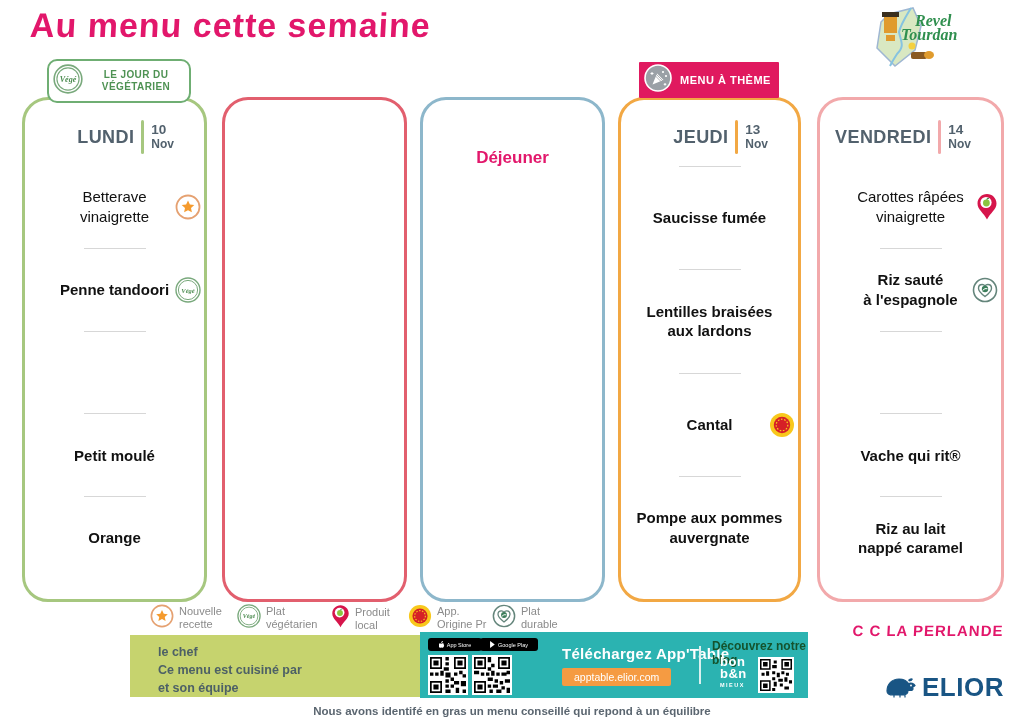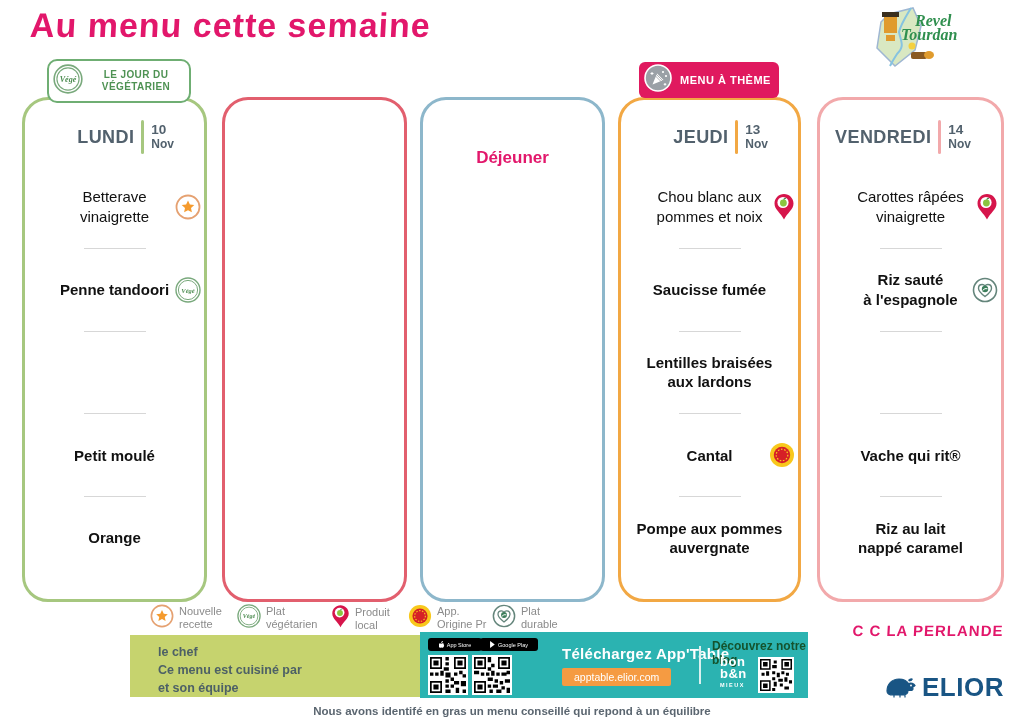--- a/index.html
+++ b/index.html
@@ -15,21 +15,21 @@
     color:#e2176b;transform:skewX(-3deg);
   }
 
   
   .vege-badge{
     left:47px;top:59px;width:140px;height:40px;background:#fff;
     border:2px solid #6fae73;border-radius:10px;display:flex;align-items:center;z-index:3;
   }
   .vege-badge .txt{flex:1;text-align:center;color:#4e9253;font-weight:bold;font-size:10px;line-height:1.25;letter-spacing:.4px;}
   .theme-badge{
-    left:639px;top:62px;width:140px;height:36px;background:#e0195f;border-radius:6px;
+    left:639px;top:62px;width:140px;height:36px;background:#e0195f;border-radius:1px;
     display:flex;align-items:center;z-index:3;
   }
   .theme-badge .txt{flex:1;text-align:center;color:#fff;font-weight:bold;font-size:11px;letter-spacing:.5px;}
 
   
   .col{
     position:absolute;top:97px;height:505px;background:#fff;border:3px solid;border-radius:26px;
     box-sizing:border-box;display:flex;flex-direction:column;
   }
   .col-header{
@@ -187,32 +187,20 @@
 <div class="col" style="left:618px;width:183px;border-color:#f2a844;">
   <div class="col-header">
     <span class="day">JEUDI</span>
     <span class="bar" style="background:#f2a844;"></span>
     <span class="date">
       <span class="num">13</span>
       <span class="mon">Nov</span>
     </span>
   </div>
   <div class="slots">
-    <div class="slot">
-      <span class="item">Chou blanc aux
-pommes et noix</span>
-      <span class="slot-icon">
-        <svg width="22" height="28" viewBox="0 0 22 28">
-          <path d="M11 1C5.7 1 1.5 5.2 1.5 10.4c0 6.2 6.3 9.3 9.5 16.1 3.2-6.8 9.5-9.9 9.5-16.1C20.5 5.2 16.3 1 11 1z" fill="#d6154b"></path>
-          <circle cx="10" cy="9.5" r="5.6" fill="#fff"></circle>
-          <circle cx="10.4" cy="10" r="3.4" fill="#8bc53f"></circle>
-          <path d="M10.6 6.6q1.2-1.5 2.4-1.1" stroke="#4e8d52" stroke-width="1.1" fill="none"></path>
-        </svg>
-      </span>
-    </div>
     <div class="divider"></div>
     <div class="slot">
       <span class="item bold">Saucisse fumée</span>
     </div>
     <div class="divider"></div>
     <div class="slot">
       <span class="item bold">Lentilles braisées
 aux lardons</span>
     </div>
     <div class="divider"></div>

